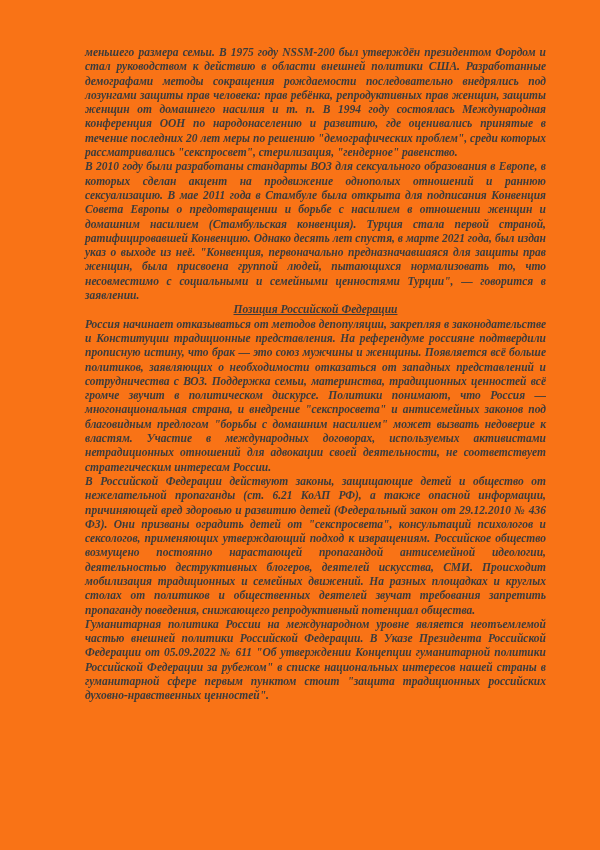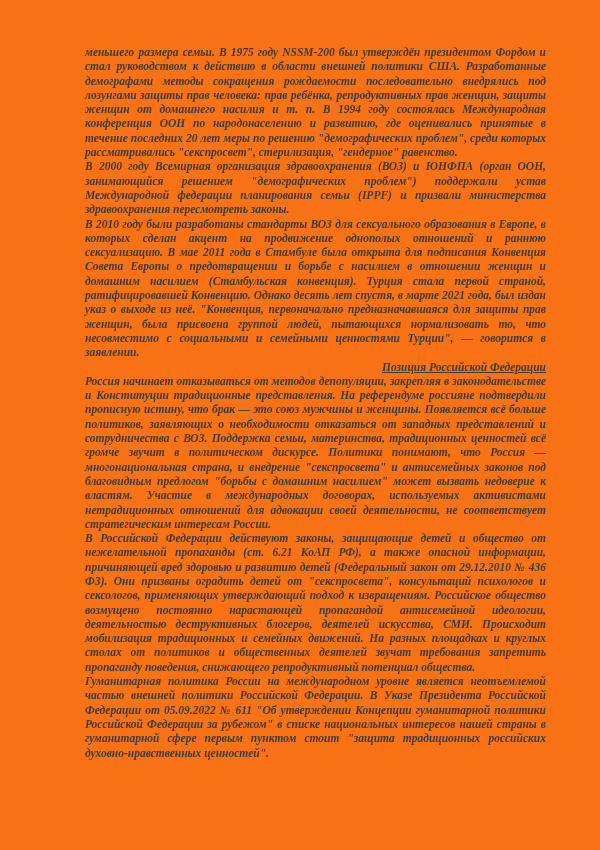--- a/index.html
+++ b/index.html
@@ -27,29 +27,28 @@
     line-height: 14.3px;
     text-align: justify;
     letter-spacing: 0px;
   }
   .text-block p {
     margin: 0;
     padding: 0;
   }
   .section-heading {
     text-decoration: underline;
-    text-align: right;
+    text-align: center;
   }
 </style>
 </head>
 <body>
 
 <div class="page">
   <div class="text-block">
     <p>меньшего размера семьи. В 1975 году NSSM-200 был утверждён президентом Фордом и стал руководством к действию в области внешней политики США. Разработанные демографами методы сокращения рождаемости последовательно внедрялись под лозунгами защиты прав человека: прав ребёнка, репродуктивных прав женщин, защиты женщин от домашнего насилия и т. п. В 1994 году состоялась Международная конференция ООН по народонаселению и развитию, где оценивались принятые в течение последних 20 лет меры по решению "демографических проблем", среди которых рассматривались "секспросвет", стерилизация, "гендерное" равенство.</p>
-    <p>В 2000 году Всемирная организация здравоохранения (ВОЗ) и ЮНФПА (орган ООН, занимающийся решением "демографических проблем") поддержали устав Международной федерации планирования семьи (IPPF) и призвали министерства здравоохранения пересмотреть законы.</p>
     <p>В 2010 году были разработаны стандарты ВОЗ для сексуального образования в Европе, в которых сделан акцент на продвижение однополых отношений и раннюю сексуализацию. В мае 2011 года в Стамбуле была открыта для подписания Конвенция Совета Европы о предотвращении и борьбе с насилием в отношении женщин и домашним насилием (Стамбульская конвенция). Турция стала первой страной, ратифицировавшей Конвенцию. Однако десять лет спустя, в марте 2021 года, был издан указ о выходе из неё. "Конвенция, первоначально предназначавшаяся для защиты прав женщин, была присвоена группой людей, пытающихся нормализовать то, что несовместимо с социальными и семейными ценностями Турции", — говорится в заявлении.</p>
     <p class="section-heading">Позиция Российской Федерации</p>
     <p>Россия начинает отказываться от методов депопуляции, закрепляя в законодательстве и Конституции традиционные представления. На референдуме россияне подтвердили прописную истину, что брак — это союз мужчины и женщины. Появляется всё больше политиков, заявляющих о необходимости отказаться от западных представлений и сотрудничества с ВОЗ. Поддержка семьи, материнства, традиционных ценностей всё громче звучит в политическом дискурсе. Политики понимают, что Россия — многонациональная страна, и внедрение "секспросвета" и антисемейных законов под благовидным предлогом "борьбы с домашним насилием" может вызвать недоверие к властям. Участие в международных договорах, используемых активистами нетрадиционных отношений для адвокации своей деятельности, не соответствует стратегическим интересам России.</p>
     <p>В Российской Федерации действуют законы, защищающие детей и общество от нежелательной пропаганды (ст. 6.21 КоАП РФ), а также опасной информации, причиняющей вред здоровью и развитию детей (Федеральный закон от 29.12.2010 № 436 ФЗ). Они призваны оградить детей от "секспросвета", консультаций психологов и сексологов, применяющих утверждающий подход к извращениям. Российское общество возмущено постоянно нарастающей пропагандой антисемейной идеологии, деятельностью деструктивных блогеров, деятелей искусства, СМИ. Происходит мобилизация традиционных и семейных движений. На разных площадках и круглых столах от политиков и общественных деятелей звучат требования запретить пропаганду поведения, снижающего репродуктивный потенциал общества.</p>
     <p>Гуманитарная политика России на международном уровне является неотъемлемой частью внешней политики Российской Федерации. В Указе Президента Российской Федерации от 05.09.2022 № 611 "Об утверждении Концепции гуманитарной политики Российской Федерации за рубежом" в списке национальных интересов нашей страны в гуманитарной сфере первым пунктом стоит "защита традиционных российских духовно-нравственных ценностей".</p>
   </div>
 </div>
 
 </body></html>

